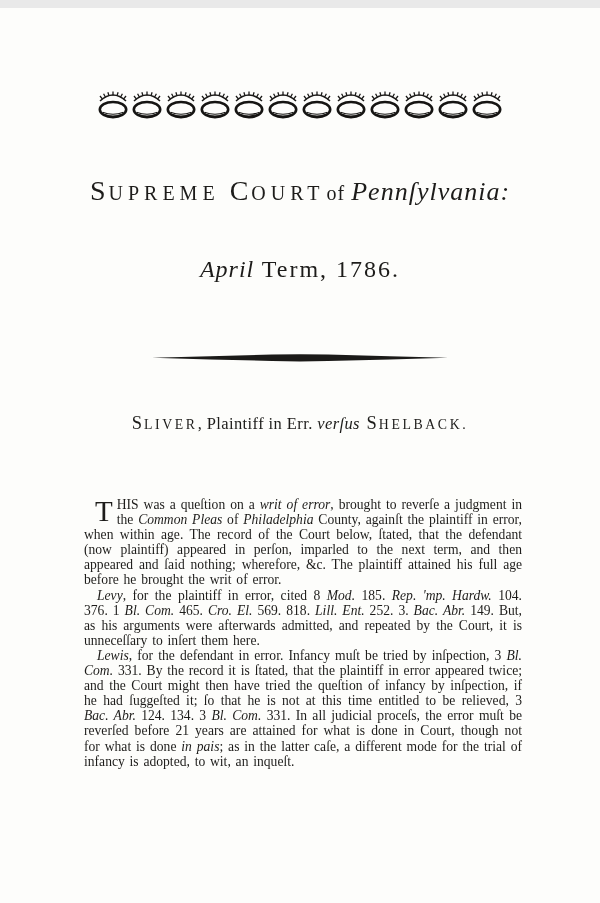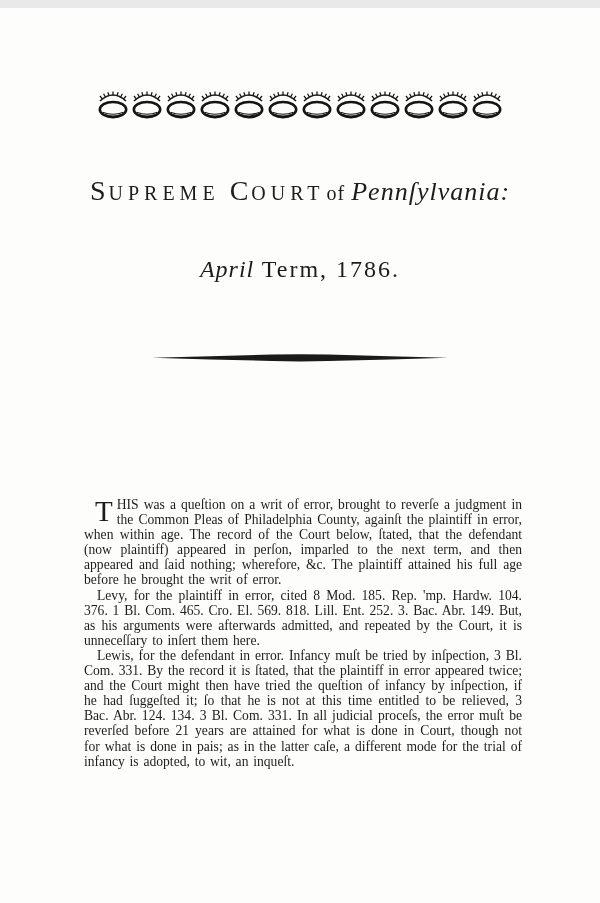--- a/index.html
+++ b/index.html
@@ -48,21 +48,21 @@
   .pmid{font-size:16.5px;letter-spacing:.4px;}
   .pvs{font-size:16.5px;font-style:italic;letter-spacing:.4px;}
   
   .body-block{
     position:absolute;left:84px;top:489px;width:438px;
     font-size:13.6px;line-height:15.1px;
     text-align:justify;word-spacing:1.4px;
   }
   .body-p{margin:0;padding:0;}
   .body-p.indent{text-indent:13px;}
-  .it{}
+  .it{font-style:italic;}
   .dropcap{
     float:left;font-size:29px;line-height:27px;
     margin:1px 4px 0 11px;
   }
 </style>
 </head>
 <body>
 
 <div class="page">
 
@@ -148,20 +148,23 @@
   <div class="term-line">
     <span class="term-it">April</span><span class="term-rest"> Term, 1786.</span>
   </div>
 
   <div class="rule-wrap">
     <svg width="296" height="10" viewBox="0 0 296 10" aria-hidden="true">
       <polygon points="0,4.8 58,3.2 120,1.6 148,1.2 176,1.6 238,3.2 296,4.8 238,6.4 176,8.0 148,8.4 120,8.0 58,6.4" fill="#1b1a18"></polygon>
     </svg>
   </div>
 
+  <div class="case-line">
+    <span class="pcap">S</span><span class="psc">LIVER</span><span class="pmid">, Plaintiff in Err. </span><span class="pvs">verſus</span><span class="pcap"> S</span><span class="psc">HELBACK.</span>
+  </div>
 
   <div class="body-block">
     <p class="body-p"><span class="dropcap">T</span><span>HIS was a queſtion on a </span><span class="it">writ of error</span><span>, brought to reverſe a judgment in the </span><span class="it">Common Pleas</span><span> of </span><span class="it">Philadelphia</span><span> County, againſt the plaintiff in error, when within age. The record of the Court below, ſtated, that the defendant (now plaintiff) appeared in perſon, imparled to the next term, and then appeared and ſaid nothing; wherefore, &amp;c. The plaintiff attained his full age before he brought the writ of error.</span></p>
     <p class="body-p indent"><span class="it">Levy</span><span>, for the plaintiff in error, cited 8 </span><span class="it">Mod.</span><span> 185. </span><span class="it">Rep. 'mp. Hardw.</span><span> 104. 376. 1 </span><span class="it">Bl. Com.</span><span> 465. </span><span class="it">Cro. El.</span><span> 569. 818. </span><span class="it">Lill. Ent.</span><span> 252. 3. </span><span class="it">Bac. Abr.</span><span> 149. But, as his arguments were afterwards admitted, and repeated by the Court, it is unneceſſary to inſert them here.</span></p>
     <p class="body-p indent"><span class="it">Lewis</span><span>, for the defendant in error. Infancy muſt be tried by inſpection, 3 </span><span class="it">Bl. Com.</span><span> 331. By the record it is ſtated, that the plaintiff in error appeared twice; and the Court might then have tried the queſtion of infancy by inſpection, if he had ſuggeſted it; ſo that he is not at this time entitled to be relieved, 3 </span><span class="it">Bac. Abr.</span><span> 124. 134. 3 </span><span class="it">Bl. Com.</span><span> 331. In all judicial proceſs, the error muſt be reverſed before 21 years are attained for what is done in Court, though not for what is done </span><span class="it">in pais</span><span>; as in the latter caſe, a different mode for the trial of infancy is adopted, to wit, an inqueſt.</span></p>
   </div>
 
 </div>
 
 </body></html>

